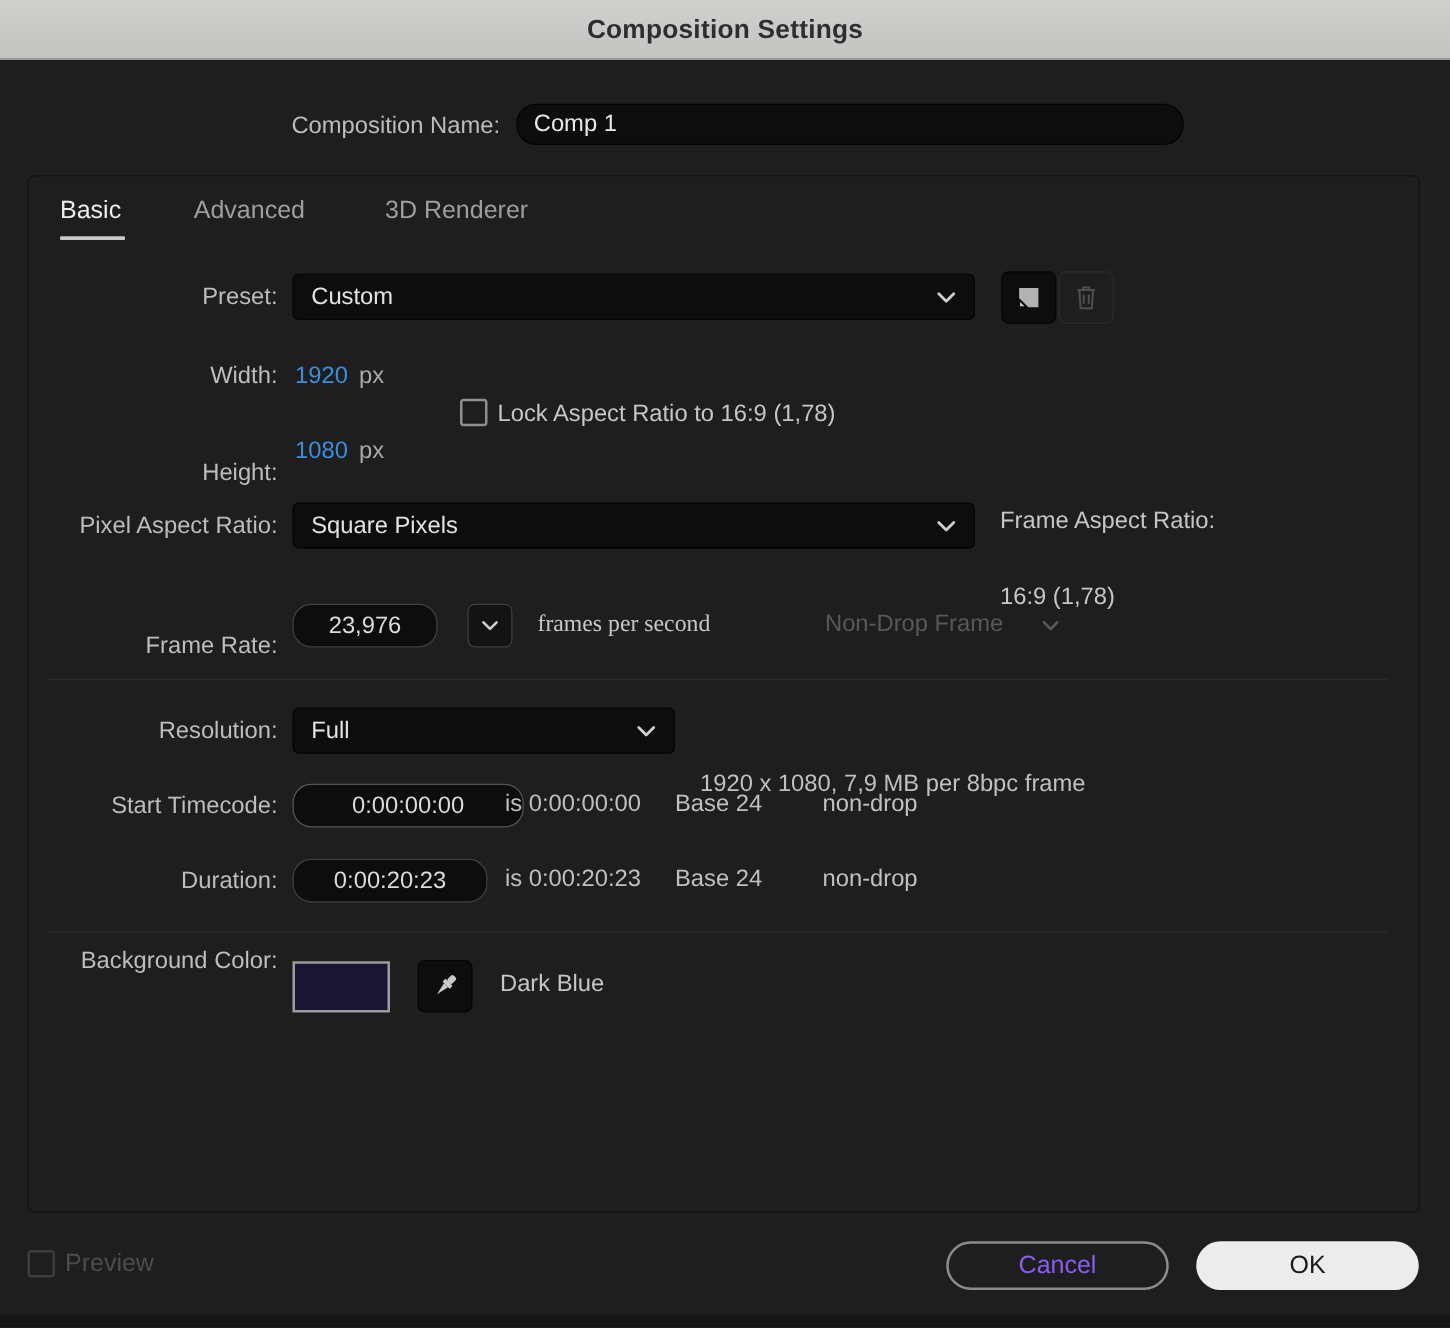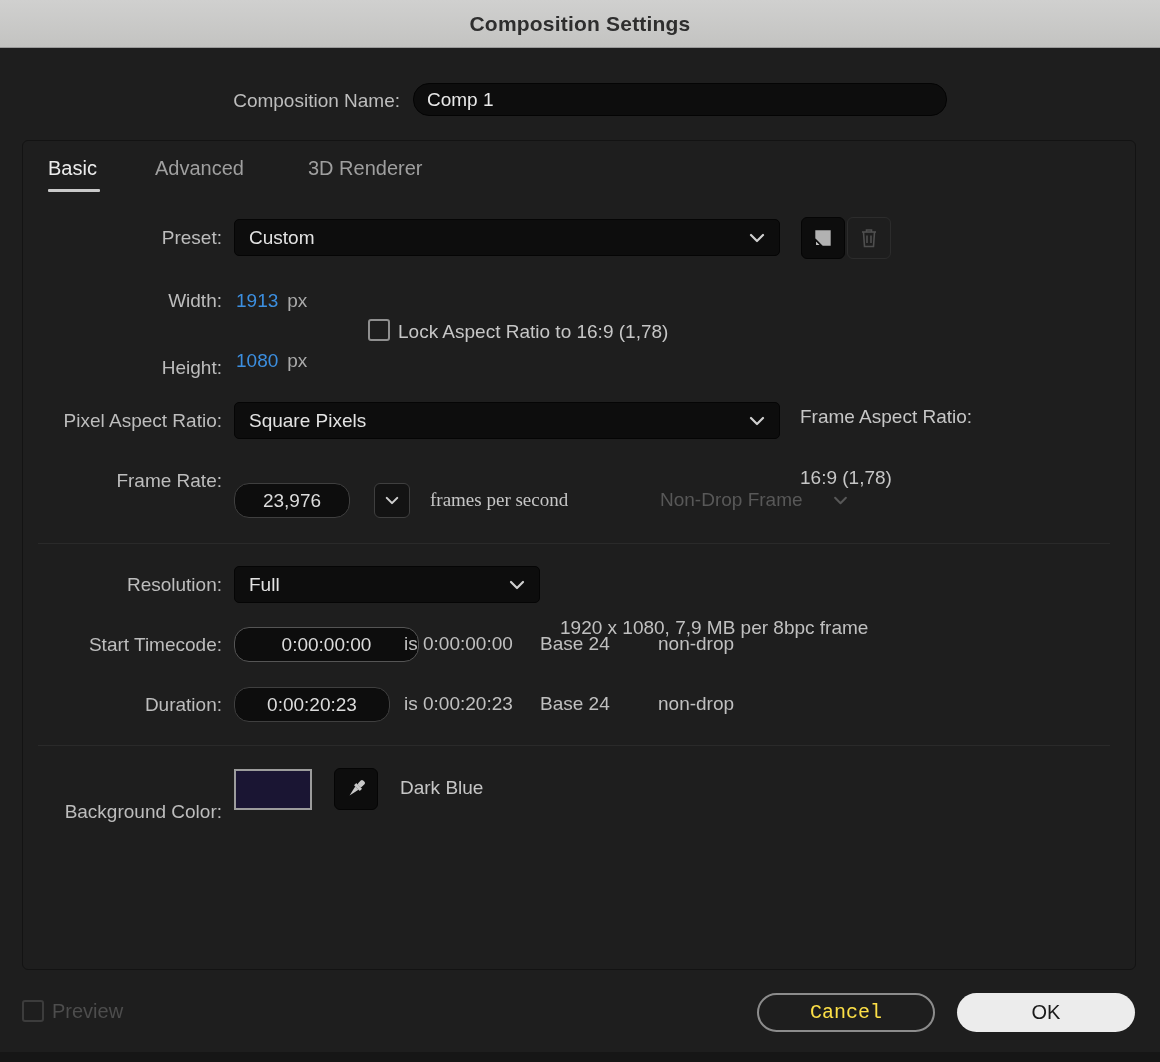--- a/index.html
+++ b/index.html
@@ -70,21 +70,21 @@
     background: transparent;
   }
   .checkbox.disabled { border-color: #3c3c3c; }
 
   .swatch { width: 78px; height: 41px; border: 2px solid #9c9c9c; }
 
   .pill-btn {
     border-radius: 20px; font-size: 20px;
     display: flex; align-items: center; justify-content: center; cursor: default;
   }
-  .pill-btn.cancel { background: #1e1e1e; border: 2px solid #8c8c8c; color: #fde047; font-family: Liberation Mono, monospace; }
+  .pill-btn.cancel { background: #1e1e1e; border: 2px solid #8c8c8c; color: #8b5cf6; }
   .pill-btn.ok { background: #ececec; border: none; color: #1a1a1a; }
 
   .bottom-strip { left: 0; top: 1052px; width: 1160px; height: 10px; background: #161616; }
 </style>
 </head>
 <body>
 
 <div class="dialog">
 
   <div class="abs titlebar">
@@ -125,30 +125,30 @@
           <path d="M7.5 5 V3 H12.5 V5"></path>
         <path d="M4.5 5 L5.5 19.5 H14.5 L15.5 5"></path>
         <path d="M8 8.5 V16"></path>
           <path d="M12 8.5 V16"></path>
       </svg>
     </span>
   </div>
 
   <div class="abs label lbl-col" style="top:290px;">Width:</div>
   <div class="abs" style="left:236px; top:290px; display:flex; gap:9px;">
-    <span class="blue">1913</span>
+    <span class="blue">1920</span>
     <span class="label" style="color:#a9a9a9;">px</span>
   </div>
 
   <div class="abs checkbox" style="left:368px; top:319px;"></div>
   <div class="abs" style="left:398px; top:321px;">
     <span class="label" style="color:#c6c6c6;">Lock Aspect Ratio to 16:9 (1,78)</span>
   </div>
 
-  <div class="abs label lbl-col" style="top:357px;">Height:</div>
+  <div class="abs label lbl-col" style="top:368px;">Height:</div>
   <div class="abs" style="left:236px; top:350px; display:flex; gap:9px;">
     <span class="blue">1080</span>
     <span class="label" style="color:#a9a9a9;">px</span>
   </div>
 
   <div class="abs label lbl-col" style="top:410px;">Pixel Aspect Ratio:</div>
   <div class="abs dropdown" style="left:234px; top:402px; width:546px; height:37px;">
     <span class="dd-text">Square Pixels</span>
     <span style="display:flex;">
       <svg width="16" height="10" viewBox="0 0 16 10">
@@ -156,21 +156,21 @@
         </svg>
     </span>
   </div>
   <div class="abs" style="left:800px; top:406px;">
     <span class="label" style="color:#c6c6c6;">Frame Aspect Ratio:</span>
   </div>
   <div class="abs" style="left:800px; top:436px;margin-top:31px;">
     <span class="label" style="color:#c6c6c6;">16:9 (1,78)</span>
   </div>
 
-  <div class="abs label lbl-col" style="top:470px;">Frame Rate:</div>
+  <div class="abs label lbl-col" style="top:506px;">Frame Rate:</div>
   <input class="abs text-input" style="left: 234px; top: 483px; width: 116px; height: 35px; text-align: center;" value="23,976">
   <div class="abs icon-btn" style="left:374px; top:483px; width:36px; height:35px; border:1px solid #3f3f3f; background:#131313;">
     <span style="display:flex;">
       <svg width="14" height="9" viewBox="0 0 16 10">
           <polyline points="2,2 8,8 14,2" fill="none" stroke="#cfcfcf" stroke-width="2.4" stroke-linecap="round" stroke-linejoin="round"></polyline>
         </svg>
     </span>
   </div>
   <div class="abs" style="left:430px; top:489px;font-family:Liberation Serif, serif;">
     <span class="label" style="color:#c6c6c6;">frames per second</span>
@@ -218,21 +218,21 @@
   </div>
   <div class="abs" style="left:540px; top:693px;">
     <span class="info">Base 24</span>
   </div>
   <div class="abs" style="left:658px; top:693px;">
     <span class="info">non-drop</span>
   </div>
 
   <div class="abs divider" style="left:38px; top:745px; width:1072px;"></div>
 
-  <div class="abs label lbl-col" style="top:801px;">Background Color:</div>
+  <div class="abs label lbl-col" style="top:758px;">Background Color:</div>
   <div class="abs swatch" style="left: 234px; top: 769px; background: rgb(26, 21, 51);"></div>
   <div class="abs icon-btn" style="left:334px; top:768px; width:44px; height:42px;">
     <span style="display:flex;">
       <svg width="24" height="24" viewBox="0 0 20 20">
         <g transform="rotate(45 10 10)" fill="#c9c9c9">
           <rect x="7.8" y="0.8" width="4.4" height="5.6" rx="1.4"></rect>
           <rect x="6.6" y="6.2" width="6.8" height="2.8" rx="0.6"></rect>
           <path d="M8.1 9 H11.9 L10 17.6 Z"></path>
         </g>
       </svg>

